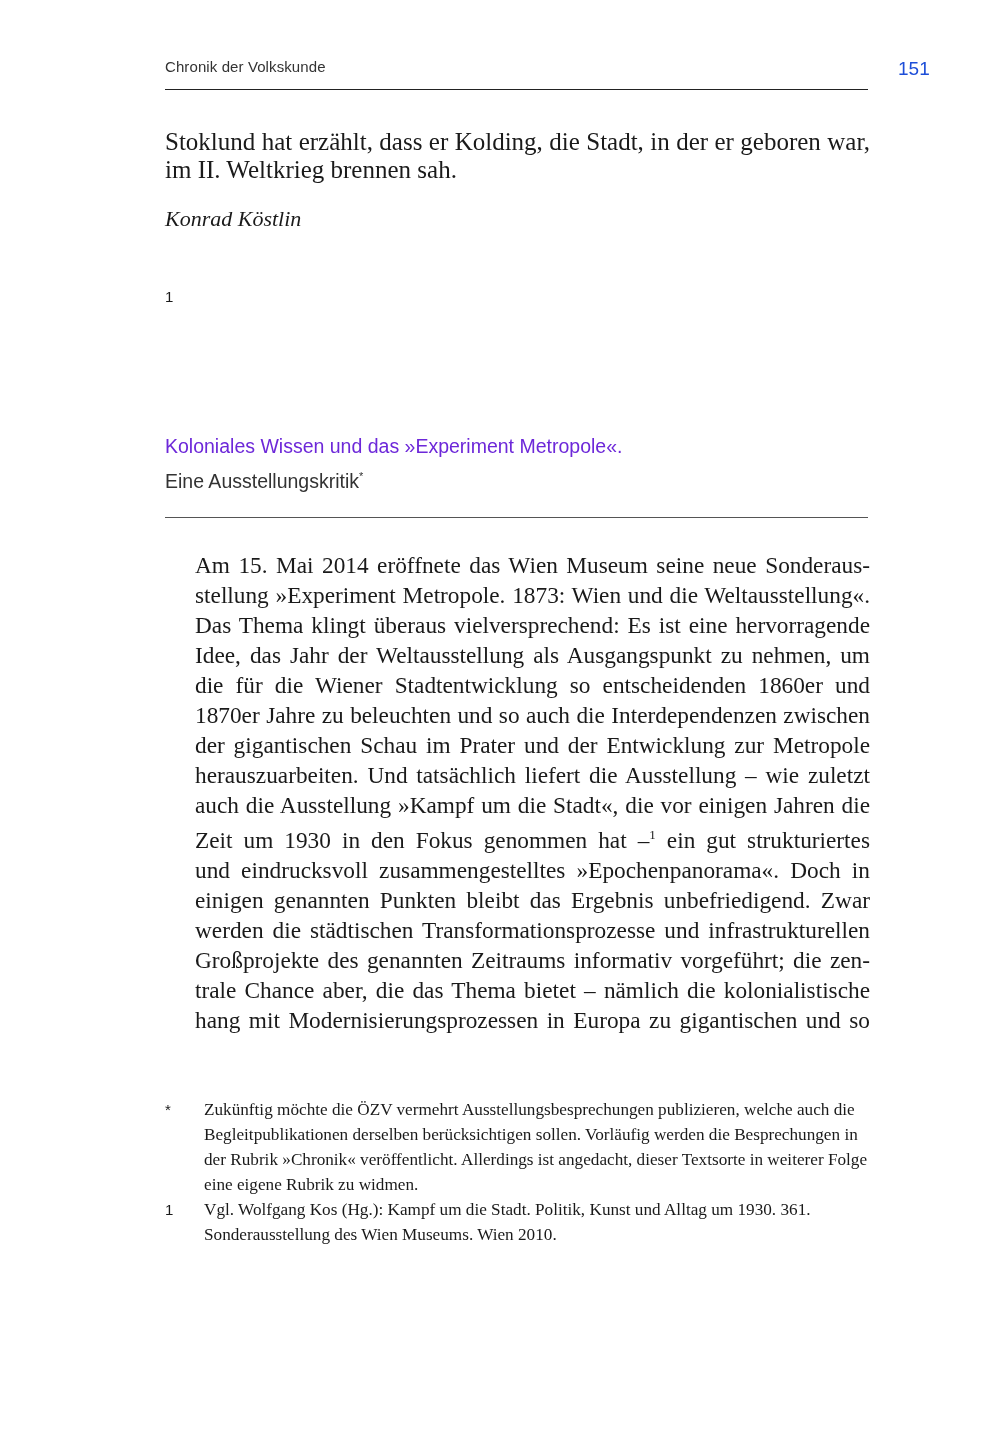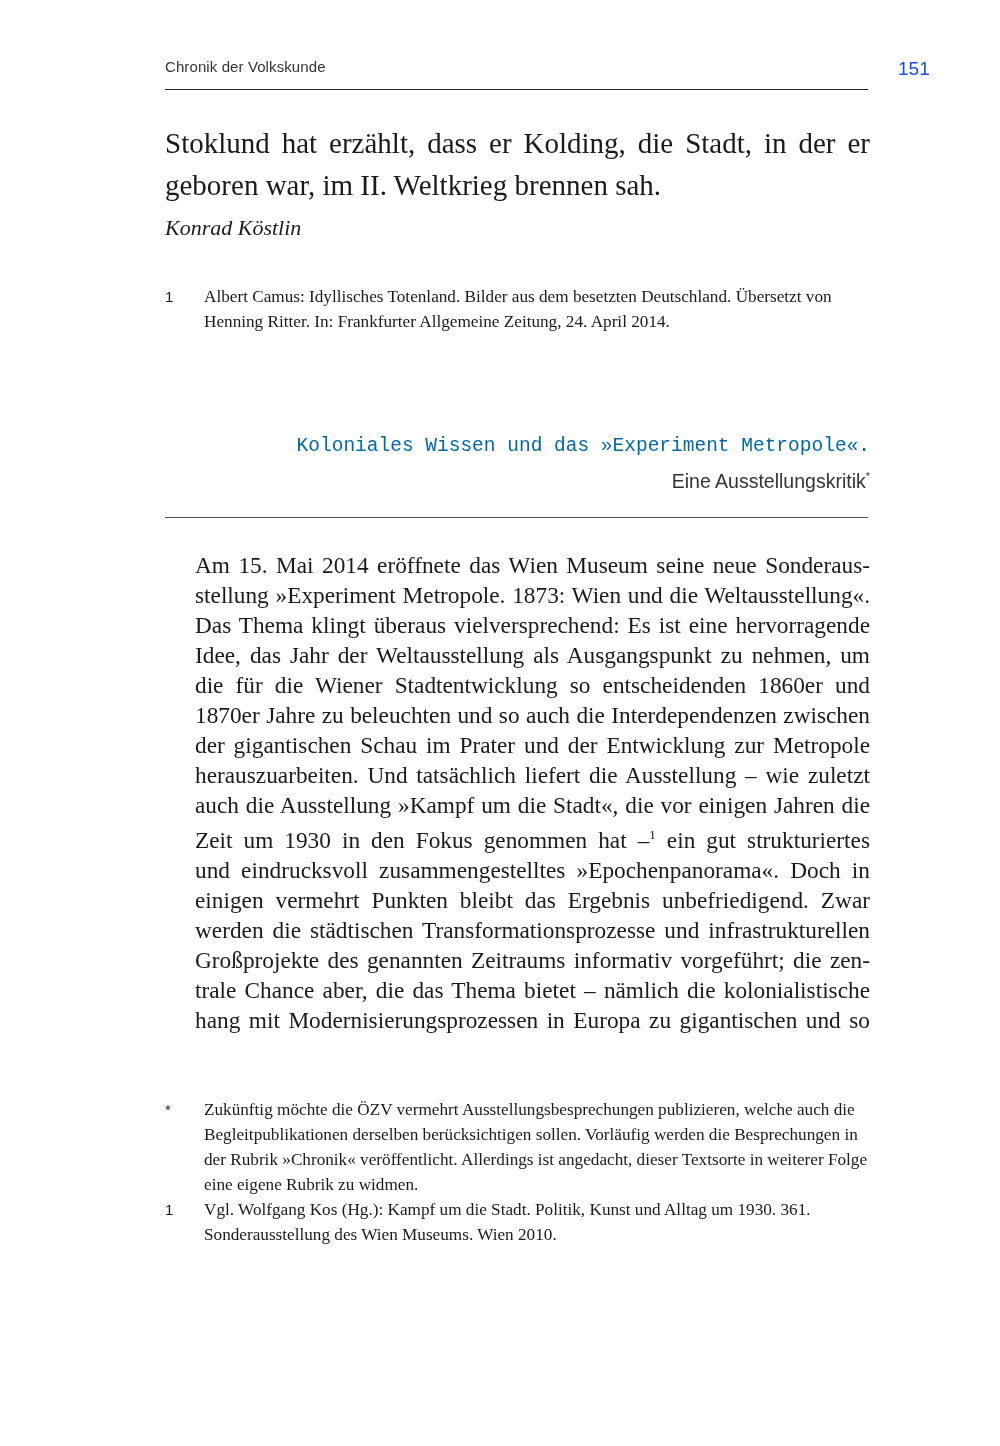--- a/index.html
+++ b/index.html
@@ -1,34 +1,34 @@
 <!DOCTYPE html>
 <html><head>
   <meta charset="utf-8">
   <style>
     html, body { margin: 0; padding: 0; background: #ffffff; }
     body { width: 1000px; height: 1446px; position: relative; overflow: hidden; color: #1a1a1a; }
-    .sans { font-family: "Liberation Sans", "DejaVu Sans", sans-serif; text-align: right; }
+    .sans { font-family: "Liberation Sans", "DejaVu Sans", sans-serif; }
     .serif { font-family: "Liberation Serif", "DejaVu Serif", serif; }
 
     .running-head { position: absolute; left: 165px; top: 56px; width: 760px; height: 24px; }
     .running-head .title { position: absolute; left: 0; top: 2px; font-size: 15px; color: #333; letter-spacing: 0.1px; }
     .running-head .pageno { position: absolute; left: 733px; top: 2px; font-size: 19px; color: #1d4ed8; }
     .head-rule { position: absolute; left: 165px; top: 89px; width: 703px; height: 1px; background: #222; }
 
-    .prev-text { position: absolute; left: 165px; top: 122px; width: 705px; font-size: 29px; line-height: 42px; text-align: justify; }
-    .author { position: absolute; left: 165px; top: 215px; font-size: 22px; font-style: italic; }
+    .prev-text { position: absolute; left: 165px; top: 128px; width: 705px; font-size: 25px; line-height: 28px; text-align: justify; }
+    .author { position: absolute; left: 165px; top: 206px; font-size: 22px; font-style: italic; }
 
     .footnotes { position: absolute; left: 165px; width: 705px; font-size: 17.2px; line-height: 25px; }
     .fn { position: relative; padding-left: 39px; }
     .fn .mark { position: absolute; left: 0; top: 0; font-family: "Liberation Sans", "DejaVu Sans", sans-serif; font-size: 15px; }
     .fn1 { top: 284px; }
 
     .article-title { position: absolute; left: 165px; top: 431px; width: 705px; font-size: 19.5px; line-height: 30px; }
-    .article-title .t1 { display: block; color: #0369a1; font-family: Liberation Mono, monospace; }
+    .article-title .t1 { display: block; color: #6d28d9; }
     .article-title .t2 { display: block; color: #333; }
     .article-title sup { font-size: 11px; vertical-align: 8px; }
     .title-rule { position: absolute; left: 165px; top: 517px; width: 703px; height: 1px; background: #555; }
 
     .body-text { position: absolute; left: 165px; top: 550px; width: 705px; font-size: 23.3px; line-height: 30px; text-align: justify; }
     .body-text .line { display: block; text-align: justify; text-align-last: justify; white-space: nowrap; margin-left: 30px; }
     .body-text .line.last { text-align-last: justify; }
     .body-text sup { font-size: 13px; vertical-align: 9px; }
 
     .fn-bottom { top: 1097px; }
@@ -42,21 +42,20 @@
   <span class="pageno">151</span>
 </div>
 <div class="head-rule"></div>
 
 <div class="prev-text serif">Stoklund hat erzählt, dass er Kolding, die Stadt, in der er geboren war, im II. Weltkrieg brennen sah.</div>
 <div class="author serif">Konrad Köstlin</div>
 
 <div class="footnotes fn1 serif">
   <div class="fn">
     <span class="mark">1</span>
-    <span>Albert Camus: Idyllisches Totenland. Bilder aus dem besetzten Deutschland. Übersetzt von Henning Ritter. In: Frankfurter Allgemeine Zeitung, 24. April 2014.</span>
   </div>
 </div>
 
 <div class="article-title sans">
   <span class="t1">Koloniales Wissen und das »Experiment Metropole«.</span>
   <span class="t2"><span>Eine Ausstellungskritik</span><sup>*</sup></span>
 </div>
 <div class="title-rule"></div>
 
 <div class="body-text serif">
@@ -64,21 +63,21 @@
   <span class="line">stellung »Experiment Metropole. 1873: Wien und die Weltausstellung«.</span>
   <span class="line">Das Thema klingt überaus vielversprechend: Es ist eine hervorragende</span>
   <span class="line">Idee, das Jahr der Weltausstellung als Ausgangspunkt zu nehmen, um</span>
   <span class="line">die für die Wiener Stadtentwicklung so entscheidenden 1860er und</span>
   <span class="line">1870er Jahre zu beleuchten und so auch die Interdependenzen zwischen</span>
   <span class="line">der gigantischen Schau im Prater und der Entwicklung zur Metropole</span>
   <span class="line">herauszuarbeiten. Und tatsächlich liefert die Ausstellung – wie zuletzt</span>
   <span class="line">auch die Ausstellung »Kampf um die Stadt«, die vor einigen Jahren die</span>
   <span class="line"><span>Zeit um 1930 in den Fokus genommen hat –</span><sup>1</sup><span> ein gut strukturiertes</span></span>
   <span class="line">und eindrucksvoll zusammengestelltes »Epochenpanorama«. Doch in</span>
-  <span class="line">einigen vermehrt Punkten bleibt das Ergebnis unbefriedigend. Zwar</span>
+  <span class="line">einigen genannten Punkten bleibt das Ergebnis unbefriedigend. Zwar</span>
   <span class="line">werden die städtischen Transformationsprozesse und infrastrukturellen</span>
   <span class="line">Großprojekte des genannten Zeitraums informativ vorgeführt; die zen-</span>
   <span class="line">trale Chance aber, die das Thema bietet – nämlich die kolonialistische</span>
   <span class="line last">hang mit Modernisierungsprozessen in Europa zu gigantischen und so</span>
 </div>
 
 <div class="footnotes fn-bottom serif">
   <div class="fn">
     <span class="mark">*</span>
     <span>Zukünftig möchte die ÖZV vermehrt Ausstellungsbesprechungen publizieren, welche auch die Begleitpublikationen derselben berücksichtigen sollen. Vorläufig werden die Besprechungen in der Rubrik »Chronik« veröffentlicht. Allerdings ist angedacht, dieser Textsorte in weiterer Folge eine eigene Rubrik zu widmen.</span>

